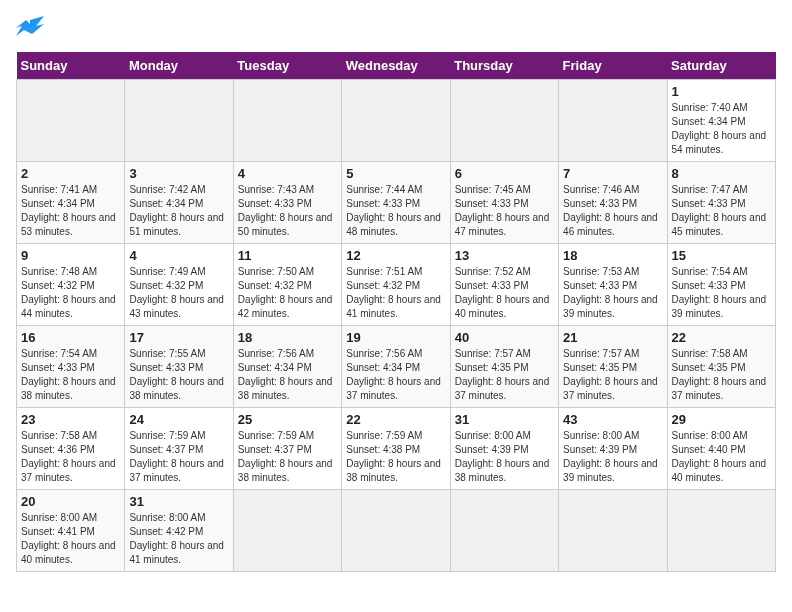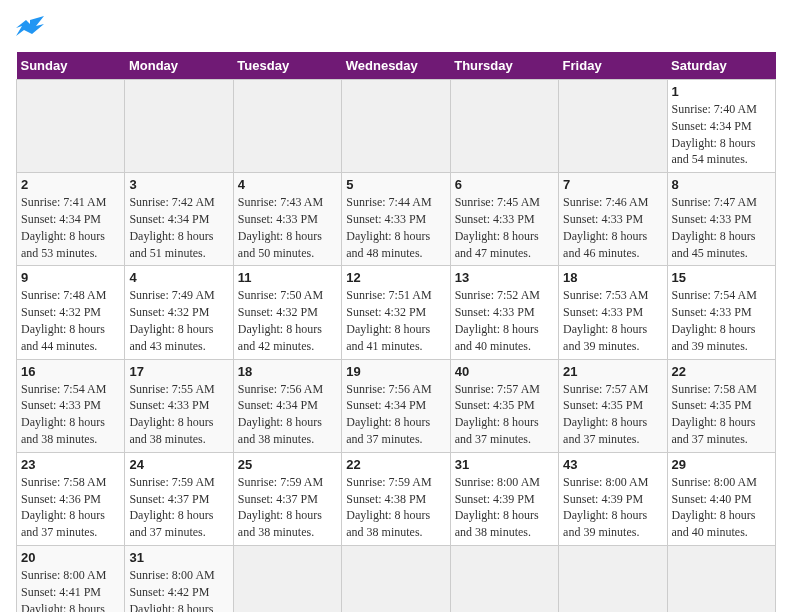--- a/index.html
+++ b/index.html
@@ -74,22 +74,21 @@
     .day-number {
       font-size: 13px;
       font-weight: bold;
       display: block;
       margin-bottom: 2px;
       color: #222;
     }
     .day-info {
       color: #333;
       line-height: 1.4;
-      font-size: 12px;
-      font-family: Liberation Serif, serif;
+      font-size: 10px;
     }
     .empty-cell {
       background: #f0f0f0 !important;
     }
   </style>
 </head>
 <body>
 
 <div class="header">
   <div class="logo">

